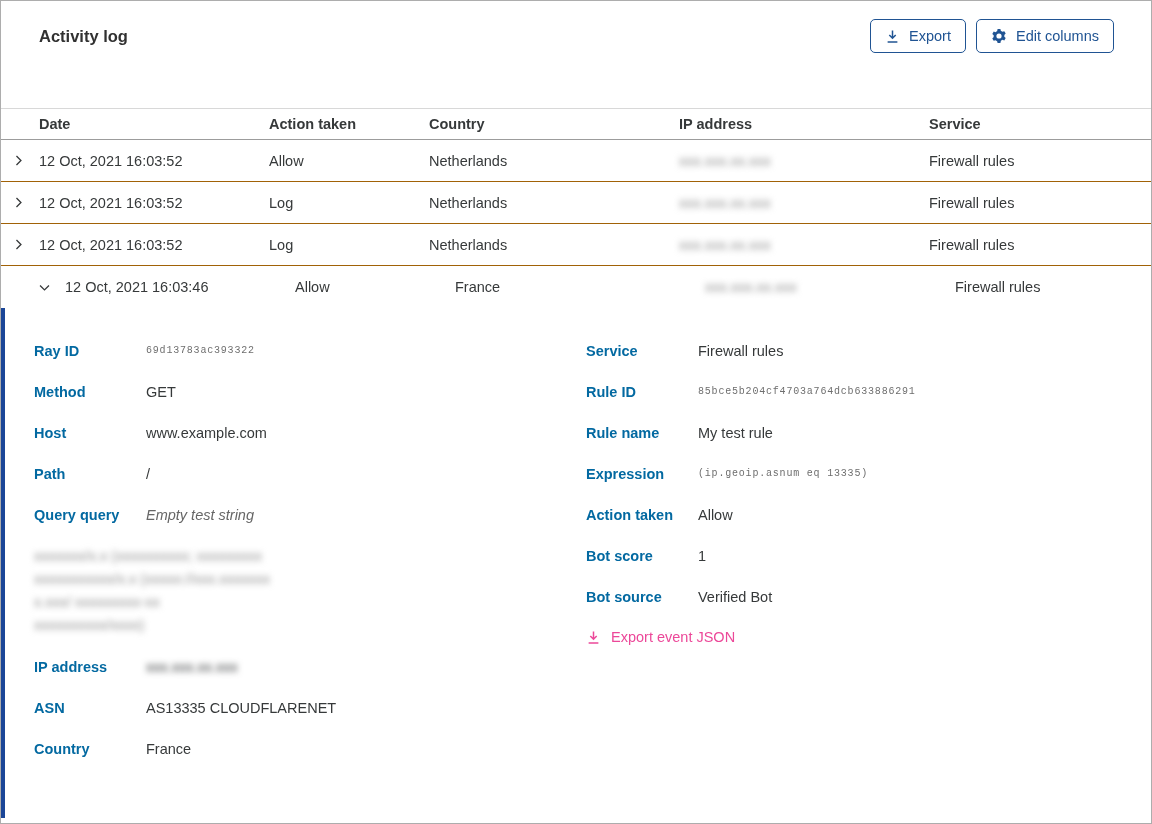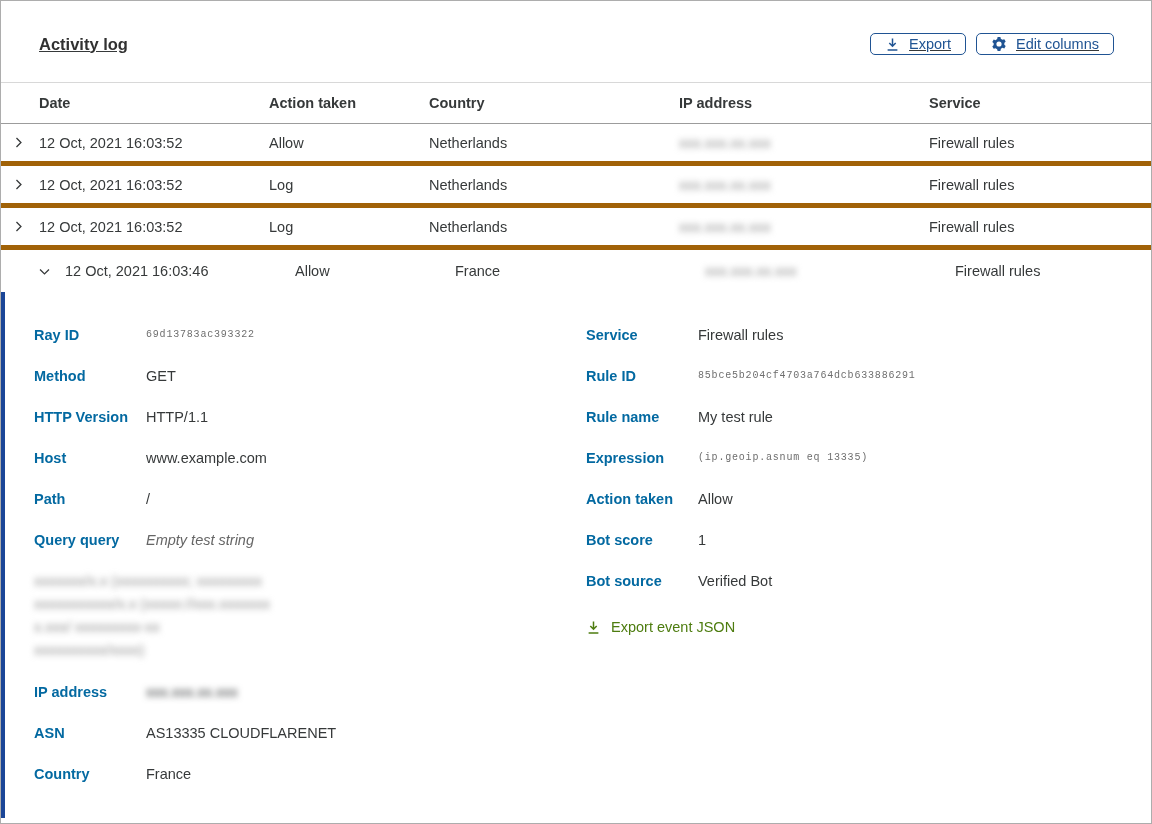--- a/index.html
+++ b/index.html
@@ -2,53 +2,53 @@
 <html><head>
 <meta charset="utf-8">
 <style>
   * { box-sizing: border-box; }
   html,body { margin:0; padding:0; background:#fff; }
   body { font-family:"Liberation Sans", sans-serif; color:#36393a; }
   .screen { width:1152px; height:824px; border:1px solid #adadad; background:#fff;
             display:flex; flex-direction:column; overflow:hidden; }
 
   
-  .top { display:flex; justify-content:space-between; align-items:center; padding:32px 37px 0 38px;text-decoration:underline; }
+  .top { display:flex; justify-content:space-between; align-items:center; padding:18px 37px 0 38px; }
   .title { font-size:16.5px; font-weight:bold; color:#313131; }
   .btns { display:flex; gap:10px; }
-  .btn { display:flex; align-items:center; gap:9px; height:22px; padding:0 14px;
+  .btn { display:flex; align-items:center; gap:9px; height:34px; padding:0 14px;
          background:#fff; border:1px solid #205493; border-radius:5px;
          color:#205493; font-size:14.5px; font-family:inherit; cursor:pointer; }
   .btn .ic { display:flex; align-items:center; }
 
   
   .table { margin-top:27px; }
   .grid { display:grid; grid-template-columns:38px 230px 160px 250px 250px 1fr; align-items:center; }
-  .thead { height:42px; border-top:1px solid #d8d8d8; border-bottom:1px solid #9c9c9c;
-           font-weight:bold; font-size:14.5px; }
-  .row { height:42px; border-bottom:5px solid #a16207; font-size:14.5px; cursor:pointer; background:#fff; }
+  .thead { height:32px; border-top:1px solid #d8d8d8; border-bottom:1px solid #9c9c9c;
+           font-weight:bold; font-size:14.5px;margin-top:28px; }
+  .row { height:42px; border-bottom:1px solid #a16207; font-size:14.5px; cursor:pointer; background:#fff; }
   .row:last-child { border-bottom:none;padding-left:26px; }
   .chev { display:flex; align-items:center; padding-left:11px; color:#36393a; height:100%; }
   .redacted { filter:blur(3px); color:#8f8f8f; user-select:none; }
 
   
   .detail { position:relative; flex:1; display:grid; grid-template-columns:585px 1fr;
             align-items:start; padding-top:32px; background:#fff; }
   .bar { position:absolute; left:0; top:0; bottom:5px; width:4px; background:#1b4697; }
   .dcol-left { padding-left:33px; }
   .drow { display:flex; margin-bottom:19px; line-height:22px; }
   .dlabel { width:112px; flex-shrink:0; font-weight:bold; font-size:14.5px; color:#0369a1; }
   .dval { font-size:14.5px; color:#36393a; }
   .right-col .dval { max-width:284px; }
   .mono { font-family:"Liberation Mono","DejaVu Sans Mono",monospace; font-size:10px;
           letter-spacing:0.8px; color:#6e6e6e; word-break:break-all; }
   .italic { font-style:italic; color:#666; }
   .ua-line { display:block; line-height:23px; }
-  .export-link { display:inline-flex; align-items:center; gap:10px; color:#4d7c0f;
-                 font-size:14.5px; margin-top:8px; text-decoration:none; cursor:pointer; }
+  .export-link { display:inline-flex; align-items:center; gap:10px; color:#ec4899;
+                 font-size:14.5px; margin-top:2px; text-decoration:none; cursor:pointer; }
   .export-link .ic { display:flex; align-items:center; }
 </style>
 </head>
 <body>
 
 <div class="screen">
 
   <div class="top">
     <div class="title">Activity log</div>
     <div class="btns">
@@ -146,24 +146,20 @@
       <div id="detail-left-fields">
           <div class="drow">
             <div class="dlabel">Ray ID</div>
             <div class="dval mono">69d13783ac393322</div>
           </div>
           <div class="drow">
             <div class="dlabel">Method</div>
             <div class="dval">GET</div>
           </div>
           <div class="drow">
-            <div class="dlabel">HTTP Version</div>
-            <div class="dval">HTTP/1.1</div>
-          </div>
-          <div class="drow">
             <div class="dlabel">Host</div>
             <div class="dval">www.example.com</div>
           </div>
           <div class="drow">
             <div class="dlabel">Path</div>
             <div class="dval">/</div>
           </div>
           <div class="drow">
             <div class="dlabel">Query query</div>
             <div class="dval italic">Empty test string</div>

